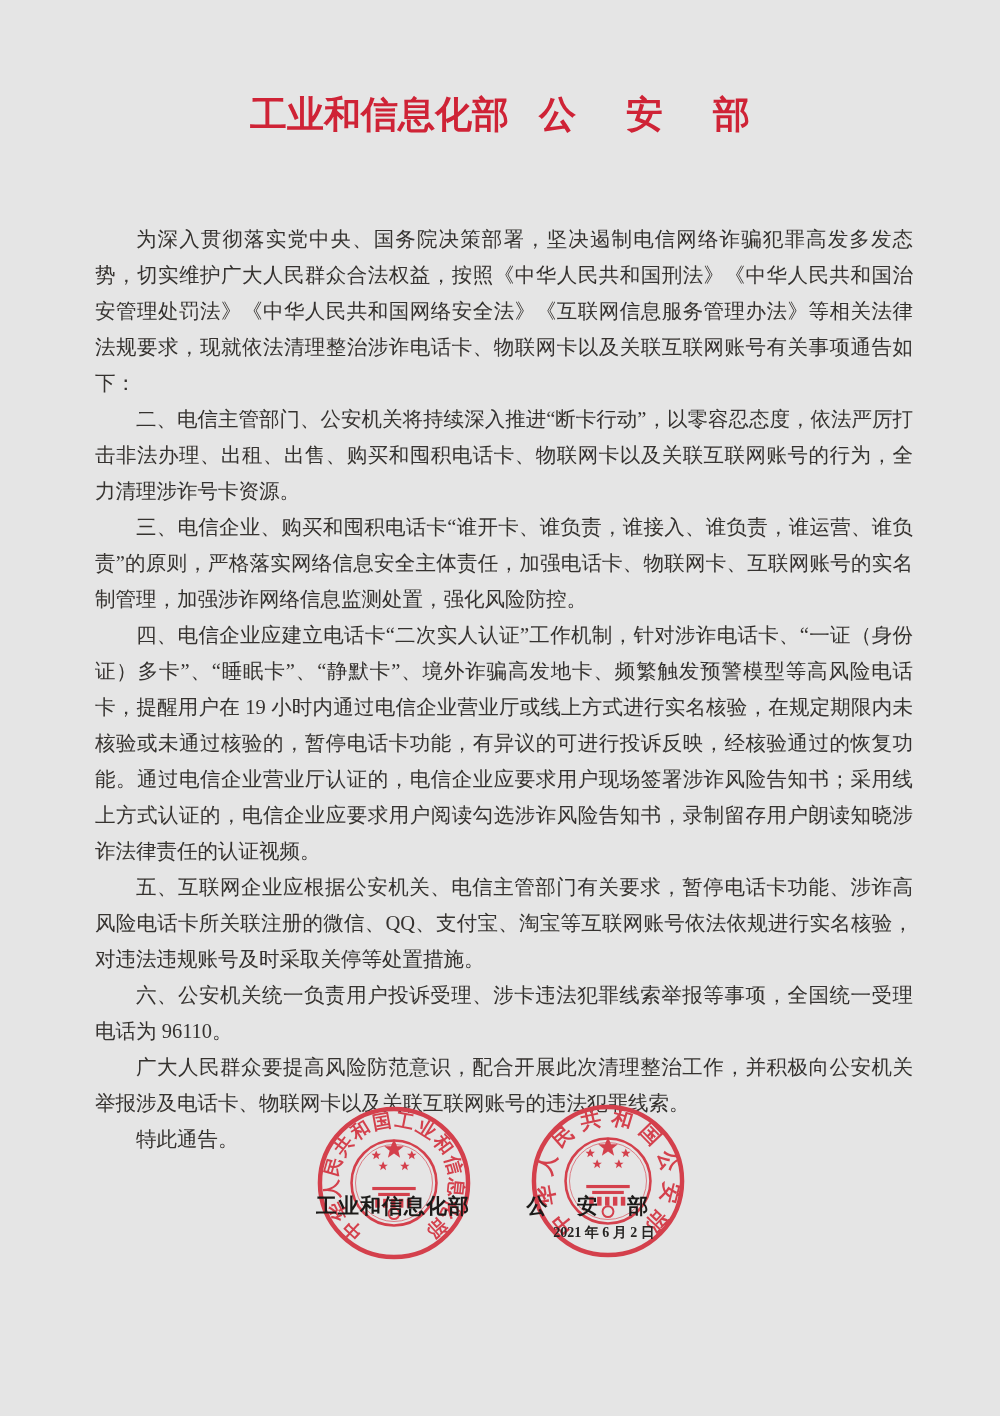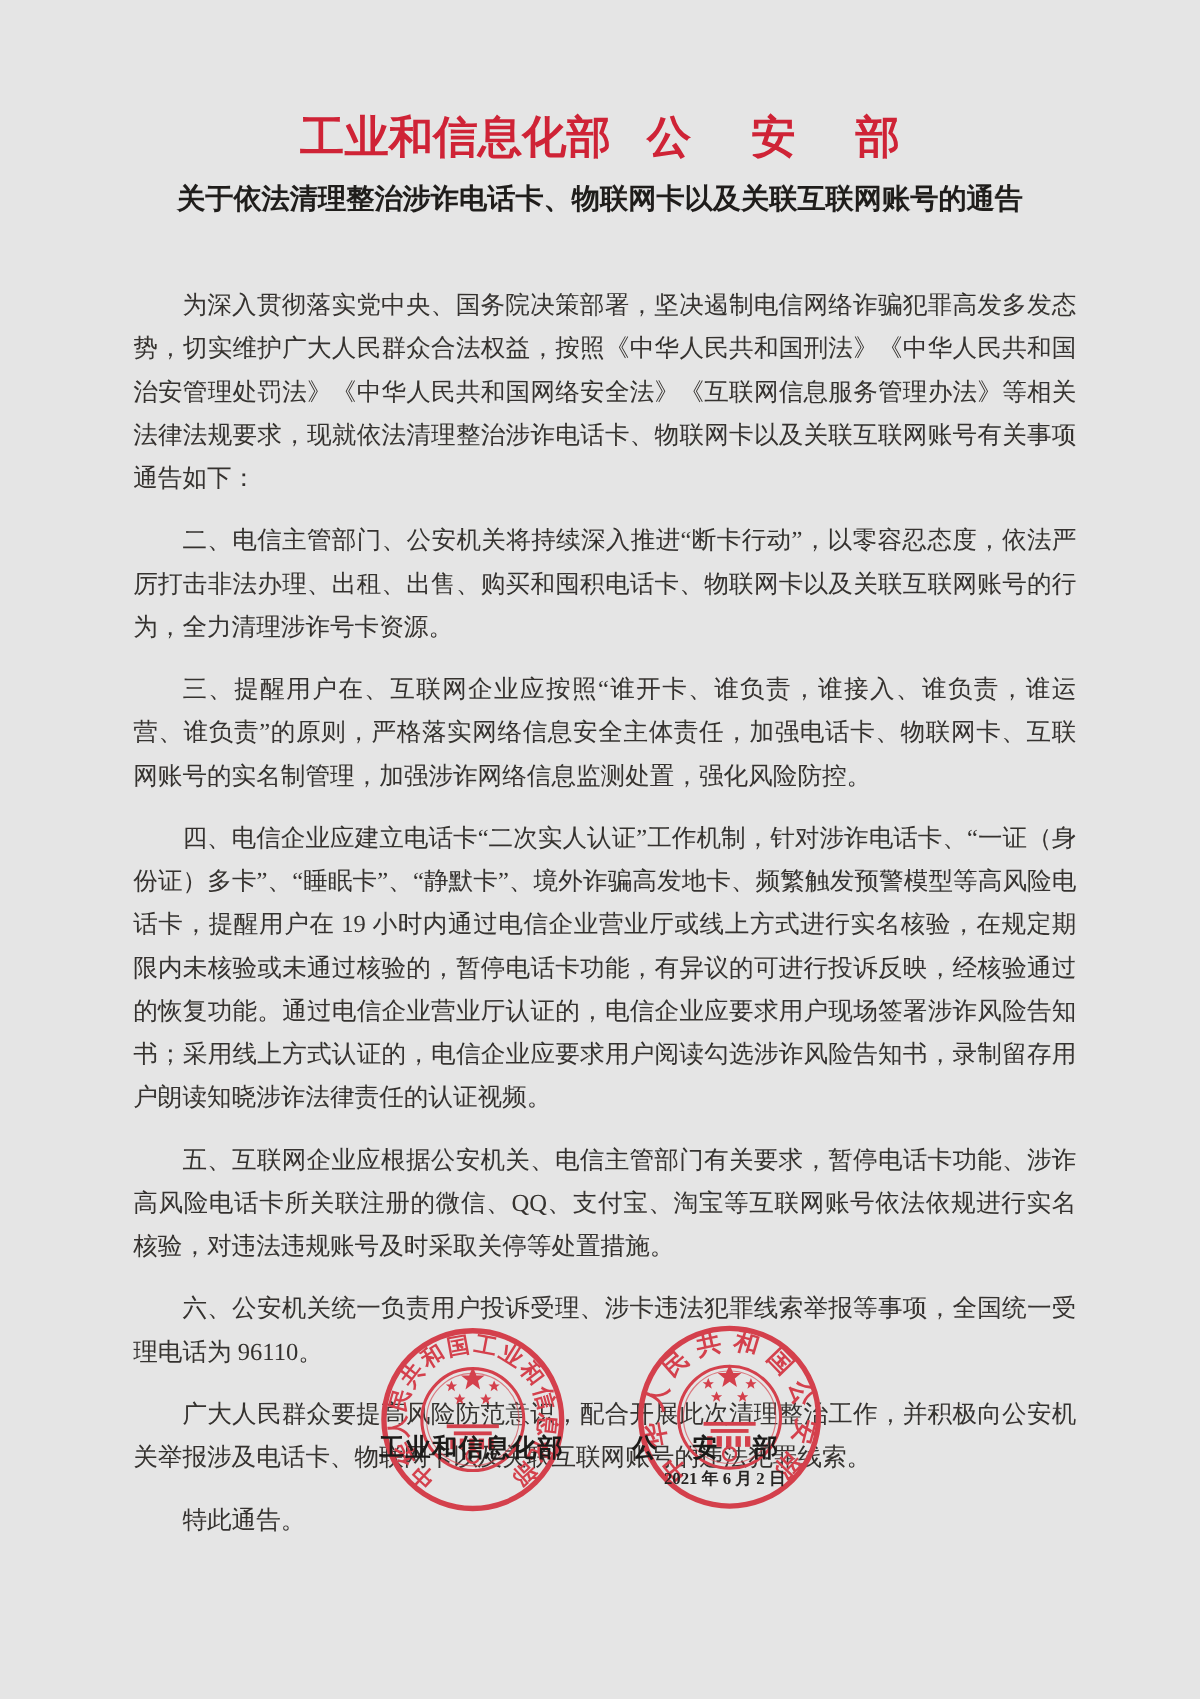--- a/index.html
+++ b/index.html
@@ -40,21 +40,21 @@
   .body-text {
     position: absolute;
     top: 221px;
     left: 95px;
     width: 818px;
     font-size: 20.5px;
     line-height: 36px;
     text-align: justify;
     color: #35322f;
   }
-  .body-text p { margin: 16px; text-indent: 2em; }
+  .body-text p { margin: 0; text-indent: 2em; }
   .seal {
     position: absolute;
     width: 158px;
     height: 158px;
   }
   .seal-left  { left: 315px; top: 1104px; }
   .seal-right { left: 529px; top: 1102px; }
   .seal svg { width: 100%; height: 100%; display: block; }
   .ring-text {
     font-family: "Liberation Serif", "DejaVu Serif", serif;
@@ -86,26 +86,25 @@
 </head>
 <body>
 
 <div class="page">
 
   <div class="header-row">
     <span>工业和信息化部</span>
     <span class="agency-right">公安部</span>
   </div>
 
-  <h1 class="doc-title">关于依法清理整治涉诈电话卡、物联网卡以及关联互联网账号的通告</h1>
 
   <div class="body-text">
     <p>为深入贯彻落实党中央、国务院决策部署，坚决遏制电信网络诈骗犯罪高发多发态势，切实维护广大人民群众合法权益，按照《中华人民共和国刑法》《中华人民共和国治安管理处罚法》《中华人民共和国网络安全法》《互联网信息服务管理办法》等相关法律法规要求，现就依法清理整治涉诈电话卡、物联网卡以及关联互联网账号有关事项通告如下：</p>
     <p>二、电信主管部门、公安机关将持续深入推进“断卡行动”，以零容忍态度，依法严厉打击非法办理、出租、出售、购买和囤积电话卡、物联网卡以及关联互联网账号的行为，全力清理涉诈号卡资源。</p>
-    <p>三、提醒用户在、互联网企业应按照“谁开卡、谁负责，谁接入、谁负责，谁运营、谁负责”的原则，严格落实网络信息安全主体责任，加强电话卡、物联网卡、互联网账号的实名制管理，加强涉诈网络信息监测处置，强化风险防控。</p>
+    <p>三、电信企业、购买和囤积电话卡“谁开卡、谁负责，谁接入、谁负责，谁运营、谁负责”的原则，严格落实网络信息安全主体责任，加强电话卡、物联网卡、互联网账号的实名制管理，加强涉诈网络信息监测处置，强化风险防控。</p>
     <p>四、电信企业应建立电话卡“二次实人认证”工作机制，针对涉诈电话卡、“一证（身份证）多卡”、“睡眠卡”、“静默卡”、境外诈骗高发地卡、频繁触发预警模型等高风险电话卡，提醒用户在 19 小时内通过电信企业营业厅或线上方式进行实名核验，在规定期限内未核验或未通过核验的，暂停电话卡功能，有异议的可进行投诉反映，经核验通过的恢复功能。通过电信企业营业厅认证的，电信企业应要求用户现场签署涉诈风险告知书；采用线上方式认证的，电信企业应要求用户阅读勾选涉诈风险告知书，录制留存用户朗读知晓涉诈法律责任的认证视频。</p>
     <p>五、互联网企业应根据公安机关、电信主管部门有关要求，暂停电话卡功能、涉诈高风险电话卡所关联注册的微信、QQ、支付宝、淘宝等互联网账号依法依规进行实名核验，对违法违规账号及时采取关停等处置措施。</p>
     <p>六、公安机关统一负责用户投诉受理、涉卡违法犯罪线索举报等事项，全国统一受理电话为 96110。</p>
     <p>广大人民群众要提高风险防范意识，配合开展此次清理整治工作，并积极向公安机关举报涉及电话卡、物联网卡以及关联互联网账号的违法犯罪线索。</p>
     <p>特此通告。</p>
   </div>
 
   <div class="seal seal-left">
     <svg viewBox="0 0 160 160">
       <defs>

